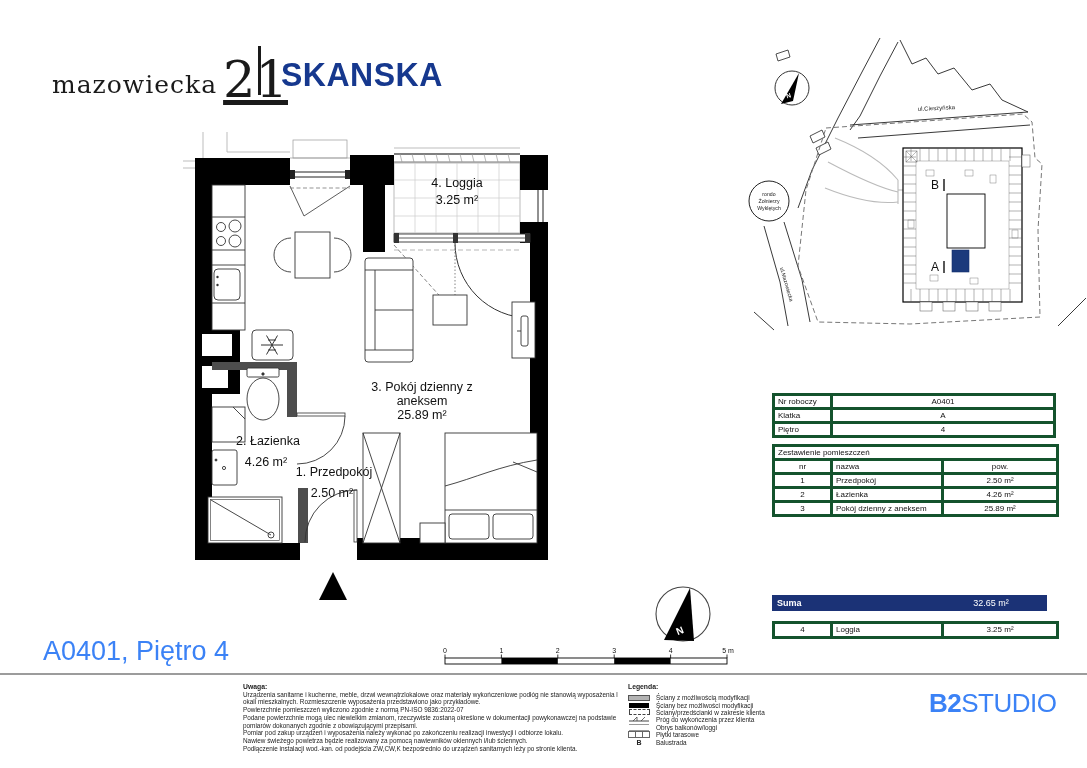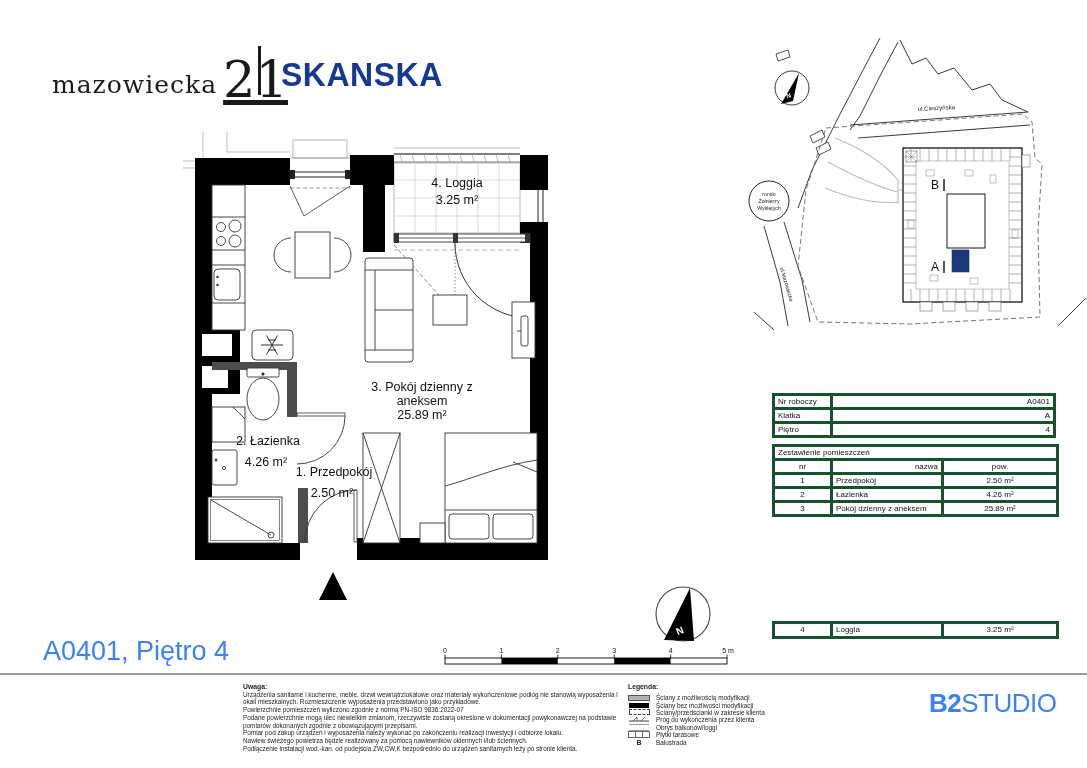--- a/index.html
+++ b/index.html
@@ -12,21 +12,21 @@
   .brand .bname{font-size:25px;letter-spacing:1px;}
   .brand .bnum{font-size:51px;margin-left:6px;vertical-align:-4px;text-decoration:underline;}
   .brand-divider{left:258px;top:46px;width:3px;height:49px;background:#1a1a1a;}
   .skanska{left:281px;top:57px;font-size:32px;font-weight:bold;color:#16388e;
            letter-spacing:0.5px;transform:scaleY(1.02);}
   
   table{border-collapse:collapse;font-size:8px;color:#111;}
   td{border:3px solid #14532d;height:11px;padding:0 3px;line-height:10px;}
   .info-tbl{left:772px;top:393px;}
   .info-tbl td.lab{width:49px;text-align:left;}
-  .info-tbl td.val{width:214px;text-align:right;}
+  .info-tbl td.val{width:214px;text-align:center;}
   .rooms-tbl{left:772px;top:444px;}
   .rooms-tbl td.title{width:267px;text-align:left;}
   .rooms-tbl td.nr{width:49px;text-align:center;}
   .rooms-tbl td.nm{width:102px;text-align:left;}
   .rooms-tbl td.ar{width:106px;text-align:center;}
   .suma{left:772px;top:595px;width:275px;height:16px;background:#1b3276;color:#fff;
         display:flex;align-items:center;font-size:9px;font-weight:bold;}
   .suma .lbl{flex:1;padding-left:5px;}
   .suma .val{width:112px;text-align:center;font-weight:normal;}
   .extra-tbl{left:772px;top:621px;}
@@ -448,41 +448,45 @@
   </tbody>
     </table>
 
   <table class="abs rooms-tbl">
     <tbody>
         <tr>
           <td class="title" colspan="3">Zestawienie pomieszczeń</td>
         </tr>
     <tr>
       <td class="nr">nr</td>
-      <td class="nm" style="text-align:right">nazwa</td>
+      <td class="nm" style="text-align:left">nazwa</td>
       <td class="ar">pow.</td>
     </tr>
     <tr>
       <td class="nr">1</td>
       <td class="nm">Przedpokój</td>
       <td class="ar">2.50 m²</td>
     </tr>
     <tr>
       <td class="nr">2</td>
       <td class="nm">Łazienka</td>
       <td class="ar">4.26 m²</td>
     </tr>
     <tr>
       <td class="nr">3</td>
       <td class="nm">Pokój dzienny  z aneksem</td>
       <td class="ar">25.89 m²</td>
     </tr>
   </tbody>
     </table>
 
+  <div class="abs suma">
+    <span class="lbl">Suma</span>
+    <span class="val">32.65 m²</span>
+  </div>
 
   <table class="abs extra-tbl">
     <tbody>
         <tr>
       <td class="nr" style="width:49px;text-align:center">4</td>
       <td class="nm" style="width:102px;text-align:left">Loggia</td>
       <td class="ar" style="width:106px;text-align:center">3.25 m²</td>
     </tr>
   </tbody>
     </table>

